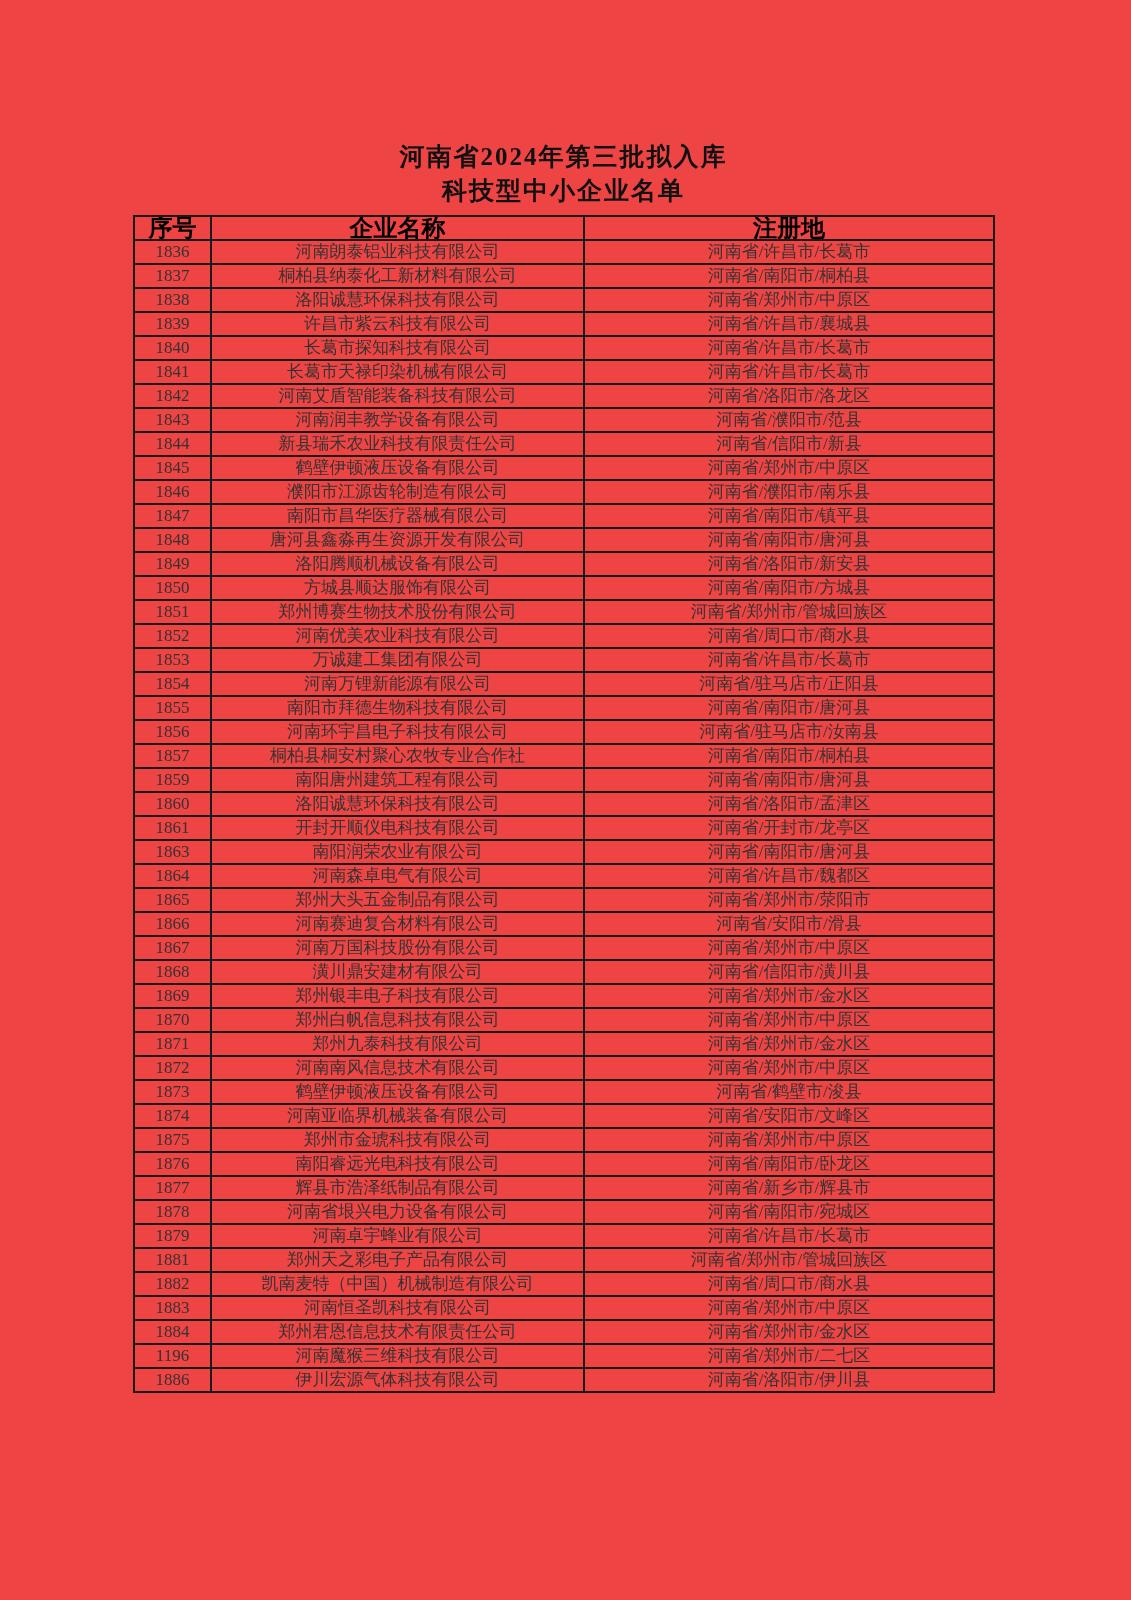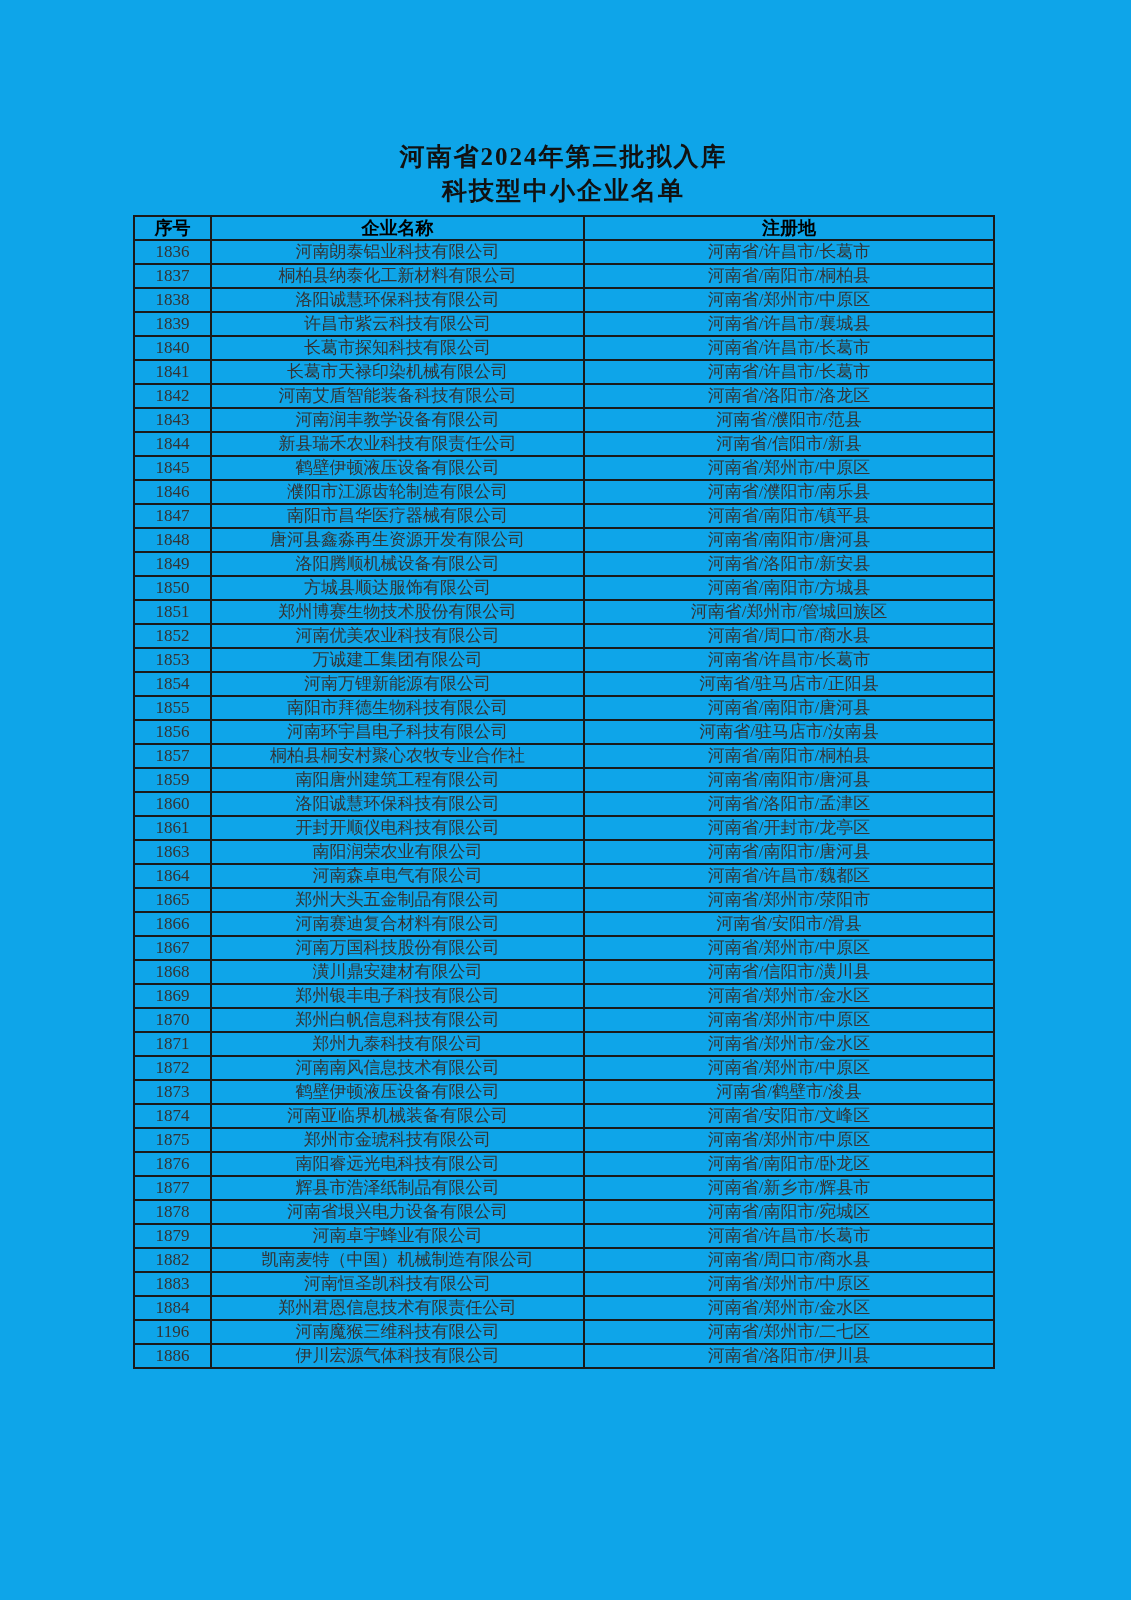--- a/index.html
+++ b/index.html
@@ -5,21 +5,21 @@
   html, body { margin: 0; padding: 0; }
   body {
     width: 1131px; height: 1600px;
     background: #ffffff;
     font-family: "Liberation Serif", "DejaVu Serif", serif;
     color: #222222;
   }
   .page {
     position: relative;
     width: 1131px; height: 1600px;
-    background: #0ea5e9;
+    background: #ef4444;
     overflow: hidden;
   }
   .doc-title {
     position: absolute;
     top: 140px; left: 0;
     width: 1127px;
     text-align: center;
     font-weight: bold;
     font-size: 25px;
     line-height: 34px;
@@ -38,21 +38,21 @@
     border: 2px solid #1a1a1a;
     height: 22px;
     line-height: 22px;
     padding: 0 2px;
     text-align: center;
     vertical-align: middle;
     overflow: hidden;
     white-space: nowrap;
   }
   .company-table th {
-    font-size: 18px;
+    font-size: 24px;
     font-weight: bold;
     color: #000000;
   }
   .company-table td {
     font-size: 17px;
     font-weight: normal;
     color: #333333;
   }
   .col-serial { width: 77px; }
   .col-name   { width: 373px; }
@@ -286,20 +286,25 @@
           <td>1878</td>
           <td>河南省垠兴电力设备有限公司</td>
           <td>河南省/南阳市/宛城区</td>
         </tr>
         <tr>
           <td>1879</td>
           <td>河南卓宇蜂业有限公司</td>
           <td>河南省/许昌市/长葛市</td>
         </tr>
         <tr>
+          <td>1881</td>
+          <td>郑州天之彩电子产品有限公司</td>
+          <td>河南省/郑州市/管城回族区</td>
+        </tr>
+        <tr>
           <td>1882</td>
           <td>凯南麦特（中国）机械制造有限公司</td>
           <td>河南省/周口市/商水县</td>
         </tr>
         <tr>
           <td>1883</td>
           <td>河南恒圣凯科技有限公司</td>
           <td>河南省/郑州市/中原区</td>
         </tr>
         <tr>

